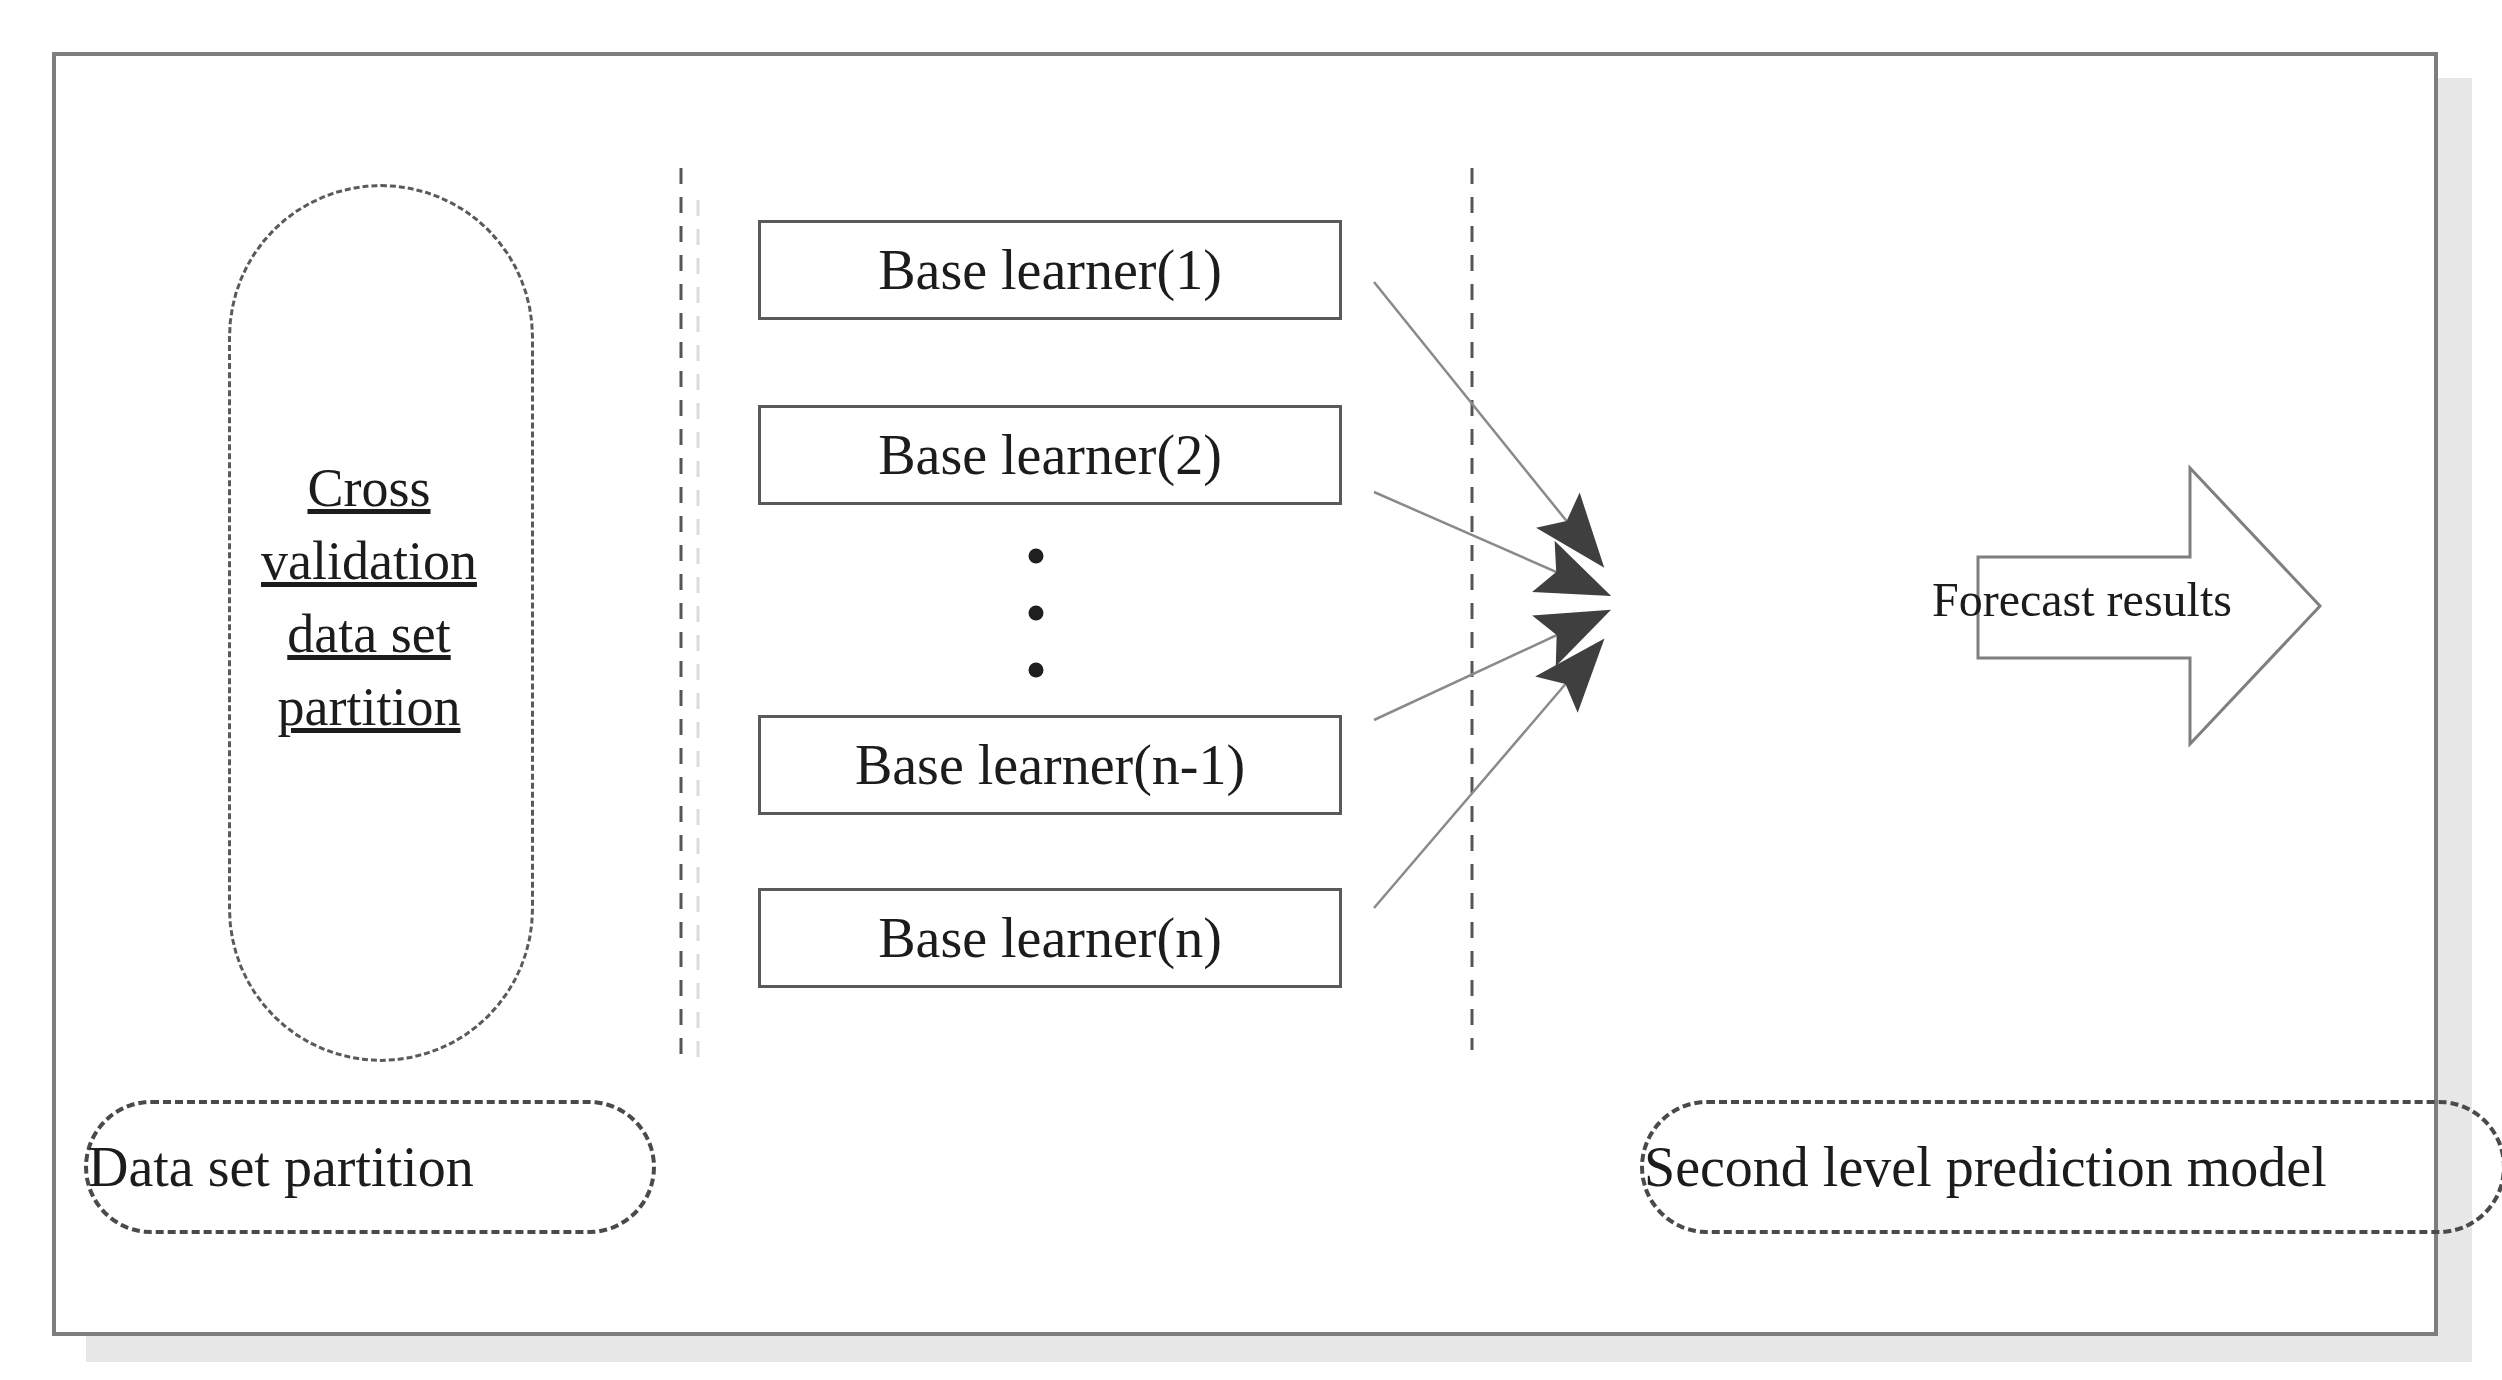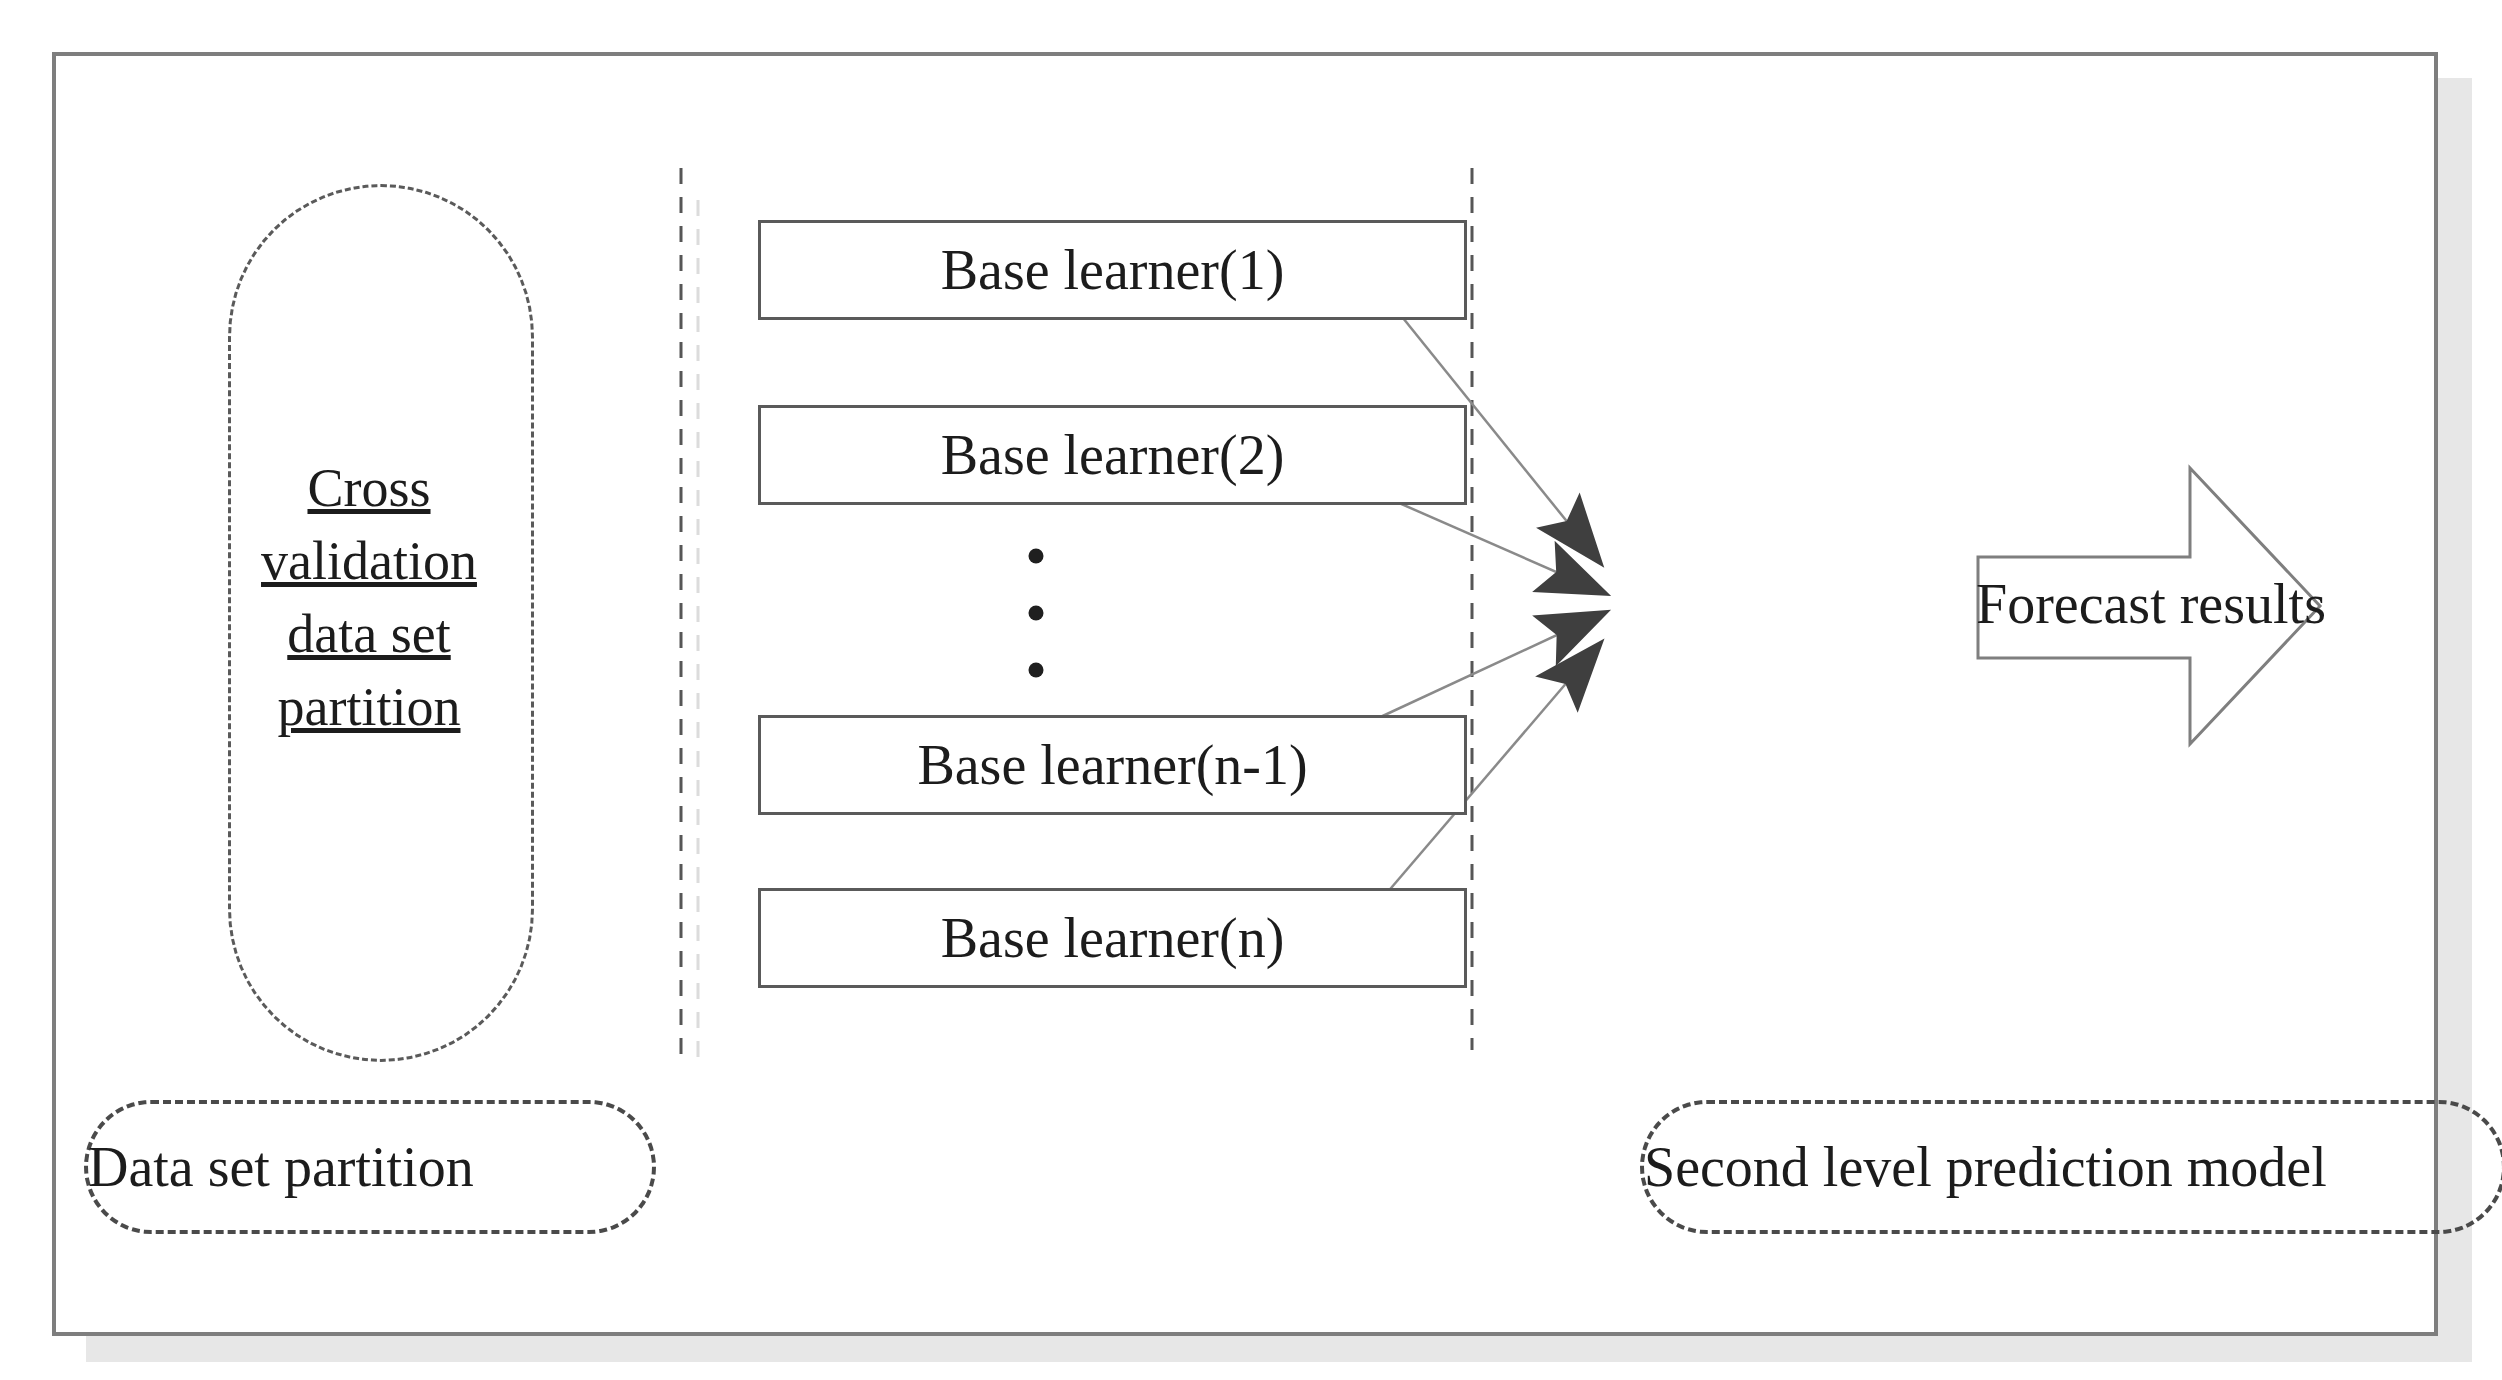--- a/index.html
+++ b/index.html
@@ -15,32 +15,32 @@
   .cv-stadium{
     position:absolute;left:228px;top:184px;width:306px;height:878px;
     border:3px dashed #5a5a5a;border-radius:153px;box-sizing:border-box;
   }
   .cv-text{
     position:absolute;left:219px;top:452px;width:300px;
     font-size:54px;line-height:73px;text-align:center;text-decoration:underline;
   }
   .overlay{position:absolute;left:0;top:0;width:2502px;height:1380px;}
   .bbox{
-    position:absolute;left:758px;width:709px;height:100px;background:#ffffff;
+    position:absolute;left:758px;width:584px;height:100px;background:#ffffff;
     border:3px solid #5a5a5a;box-sizing:border-box;
     display:flex;align-items:center;justify-content:center;font-size:56px;
   }
   .bbox1{top:220px}.bbox2{top:405px}.bbox3{top:715px}.bbox4{top:888px}
   .meta-stadium{
     position:absolute;left:1595px;top:545px;width:396px;height:133px;
     border:3px solid #7f7f7f;border-radius:70px;box-sizing:border-box;
     display:flex;align-items:center;justify-content:center;font-size:56px;
   }
   .forecast-label{
-    position:absolute;left:1976px;top:572px;font-size:56px;white-space:nowrap;
+    position:absolute;left:1932px;top:572px;font-size:48px;white-space:nowrap;
   }
   .pill{
     position:absolute;top:1100px;height:134px;
     border:4px dashed #4a4a4a;border-radius:67px;box-sizing:border-box;
     display:flex;align-items:center;justify-content:flex-start;
     font-size:56px;white-space:nowrap;
   }
   .pill1{left:84px;width:572px}
   .pill2{left:694px;width:774px}
   .pill3{left:1640px;width:866px}

